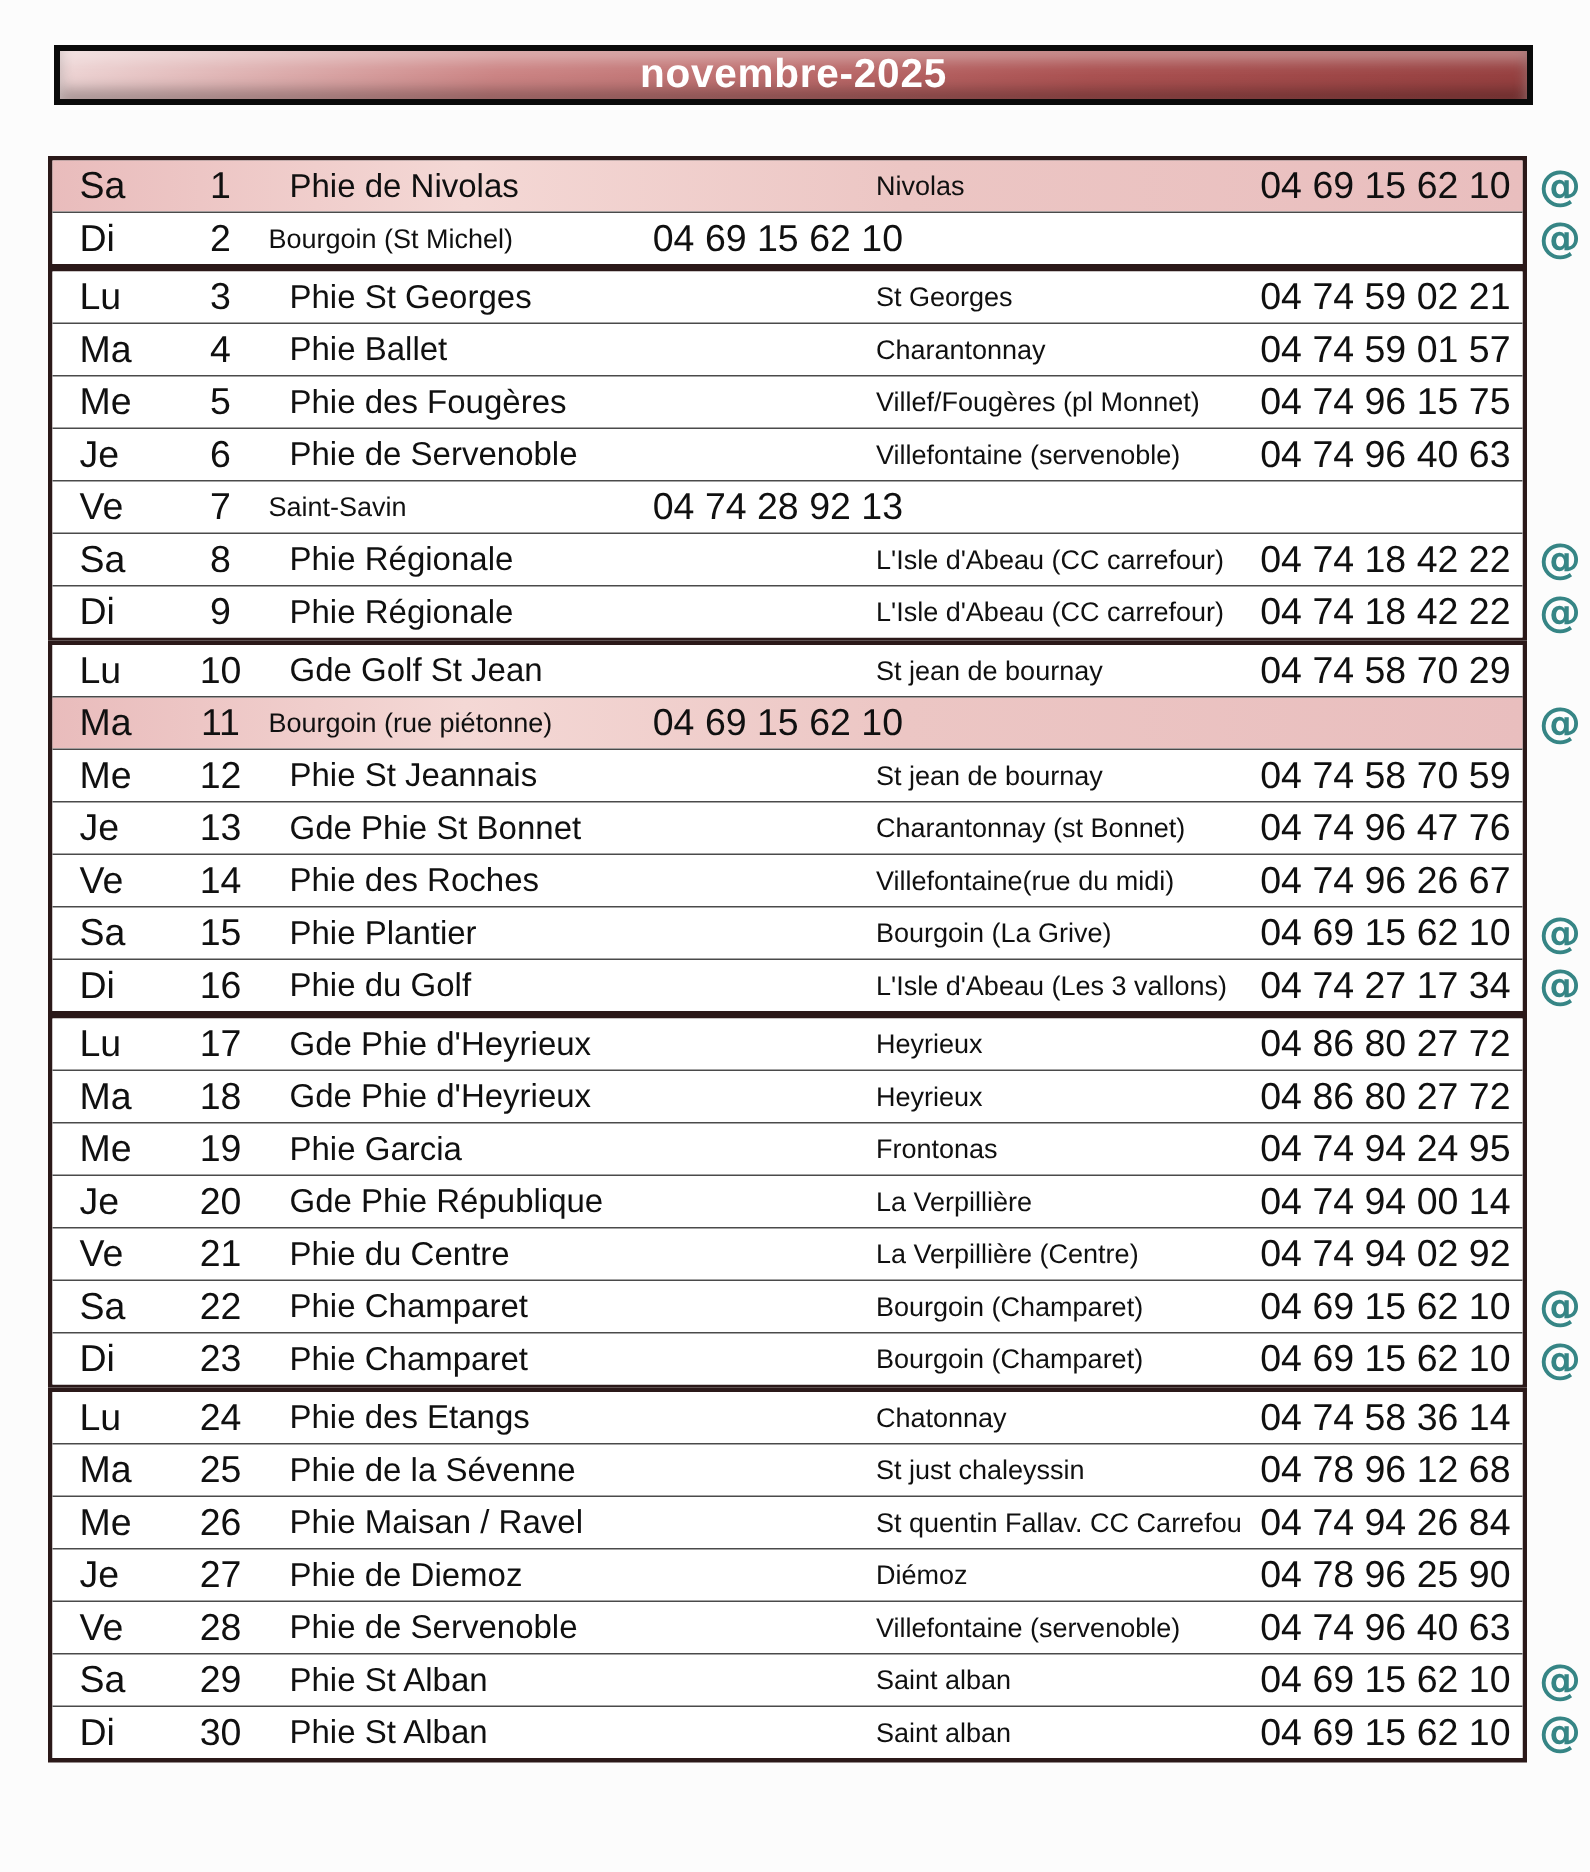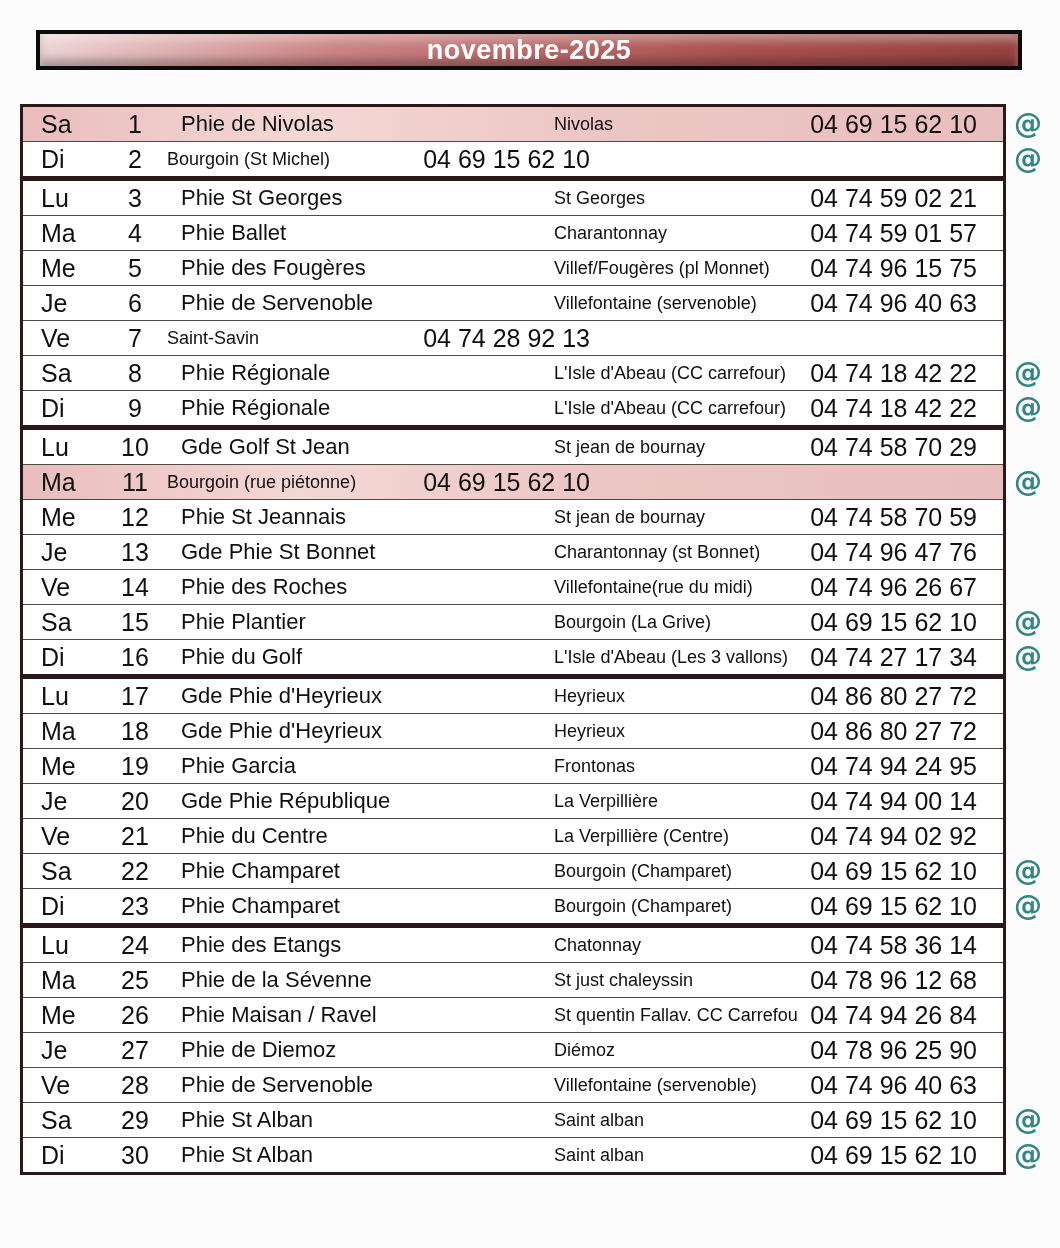--- a/index.html
+++ b/index.html
@@ -7,42 +7,42 @@
     width:1060px;height:1248px;background:#fcfcfc;
     font-family:"Liberation Sans", sans-serif;color:#101010;
     -webkit-font-smoothing:antialiased;
   }
   .title-bar{
     box-sizing:border-box;
     margin:30px 0 0 36px;width:986px;height:40px;
     border:4px solid #0b0b0b;
     background:linear-gradient(110deg,#eed6d6 0%,#cc8585 30%,#ab5252 70%,#964040 100%);
     box-shadow:inset 0 7px 9px rgba(255,255,255,0.35), inset 0 -7px 9px rgba(0,0,0,0.28);
-    display:flex;align-items:center;justify-content:center;
+    display:flex;align-items:flex-start;justify-content:center;
     color:#ffffff;font-size:27px;font-weight:bold;letter-spacing:.5px;
   }
-  .schedule{margin:34px 0 0 20px;width:986px;}
+  .schedule{margin:34px 0 0 32px;width:986px;}
   .week-group{
     box-sizing:border-box;
     border:3px solid var(--border-dark,#2b1919);
     background:#ffffff;
   }
   .week-group + .week-group{margin-top:-1px;}
   .row{
     display:flex;align-items:center;height:34px;position:relative;background:#fff;
   }
   .row + .row{border-top:1.5px solid #4a4a4a;}
   .row.holiday{
     background:linear-gradient(90deg,#e9bcbc 0%,#f4d8d5 28%,#ecc6c4 58%,#e9bebe 100%);
   }
   .c-day{width:62px;padding-left:18px;font-size:25px;flex:none;}
   .c-num{width:64px;text-align:center;font-size:25px;flex:none;}
   .c-name{flex:1;padding-left:14px;font-size:22px;white-space:nowrap;overflow:hidden;}
   .c-loc{width:243px;font-size:18px;white-space:nowrap;overflow:hidden;flex:none;}
-  .c-phone{width:180px;text-align:right;padding-right:26px;font-size:25px;white-space:nowrap;flex:none;}
+  .c-phone{width:180px;text-align:right;padding-right:8px;font-size:25px;white-space:nowrap;flex:none;}
   .c-at{
     position:absolute;right:-44px;width:38px;text-align:center;
     color:var(--at-color,#368585);font-weight:bold;font-size:28px;line-height:34px;
     font-family:"DejaVu Sans", sans-serif;
   }
 </style>
 </head>
 <body>
 
 <div class="title-bar">

